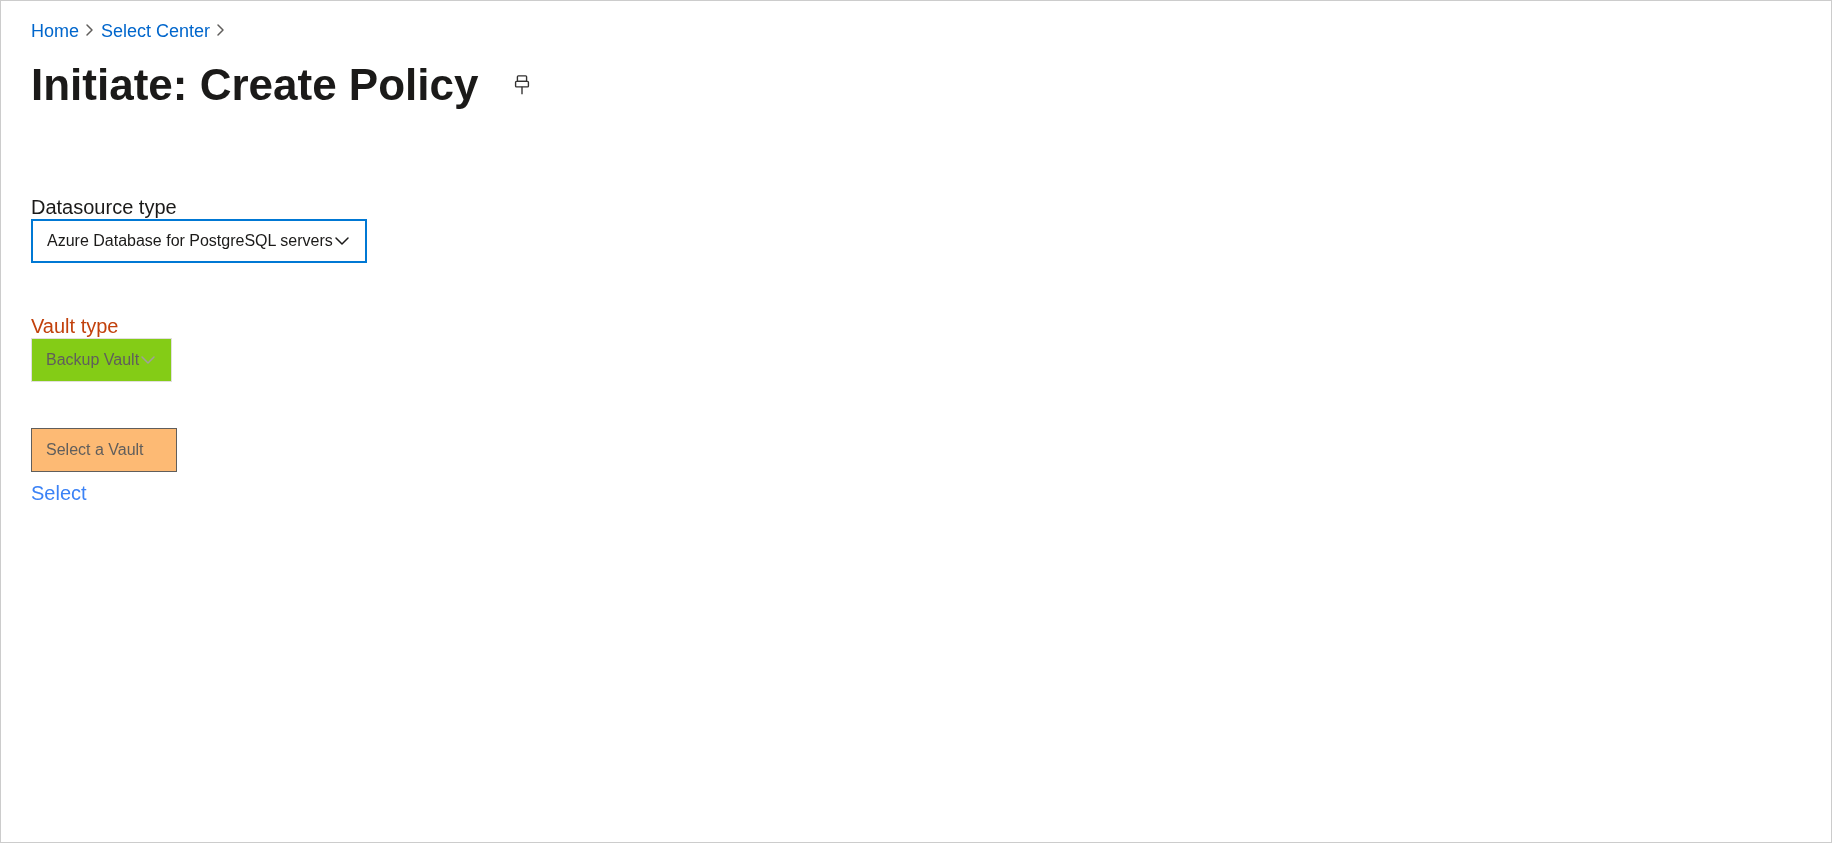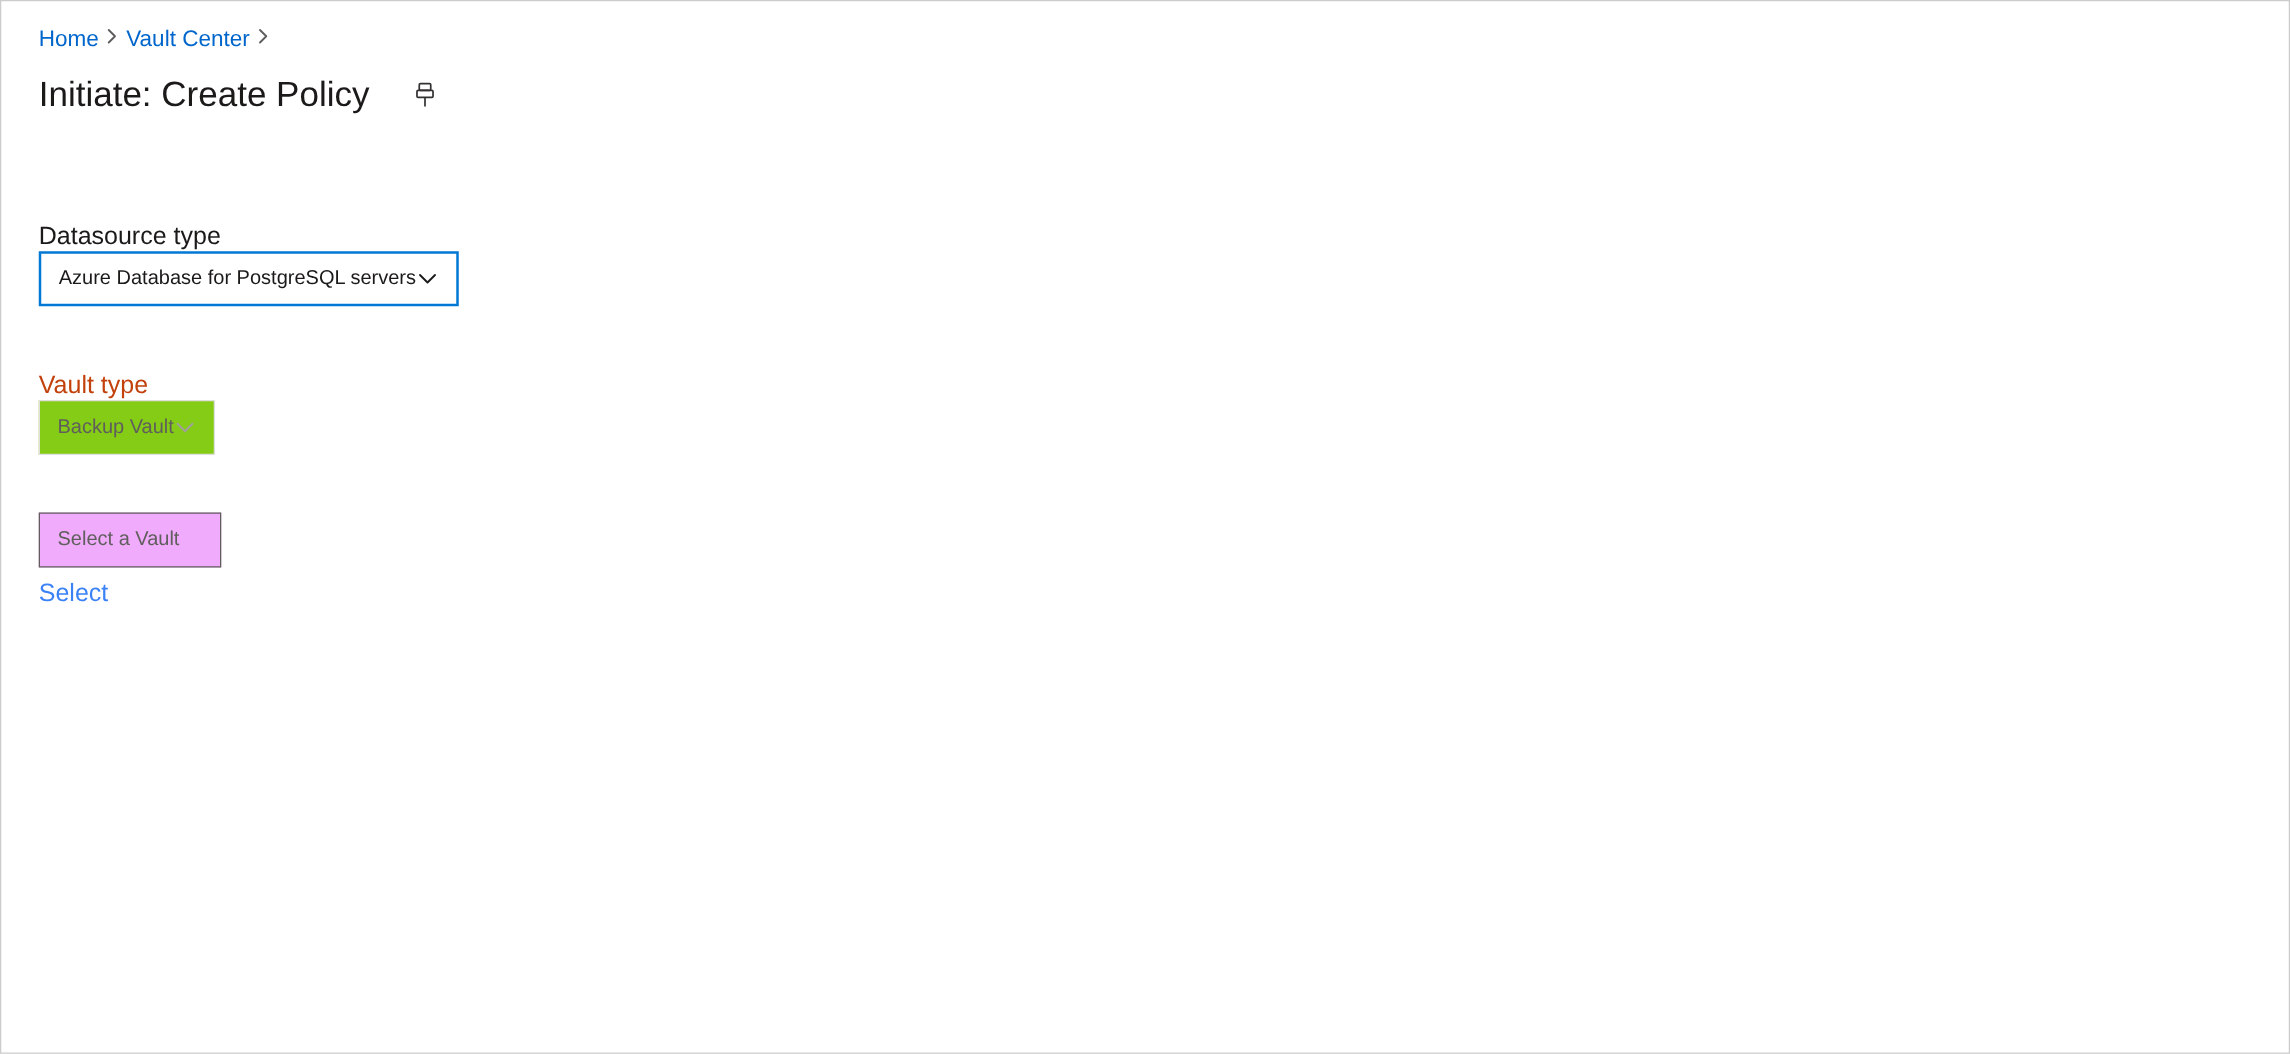--- a/index.html
+++ b/index.html
@@ -31,22 +31,22 @@
       color: #605e5c;
       font-size: 16px;
     }
     .page-title-row {
       display: flex;
       align-items: center;
       gap: 30px;
       margin-bottom: 80px;
     }
     .page-title {
-      font-size: 28px;
-      font-weight: 400;
+      font-size: 44px;
+      font-weight: 700;
       color: #1b1a19;
     }
     .pin-icon-wrap {
       display: inline-flex;
       align-items: center;
       justify-content: center;
       width: 28px;
       height: 28px;
       color: #323130;
     }
@@ -87,21 +87,21 @@
       cursor: pointer;
     }
     .dropdown.disabled {
       border: 1px solid #e1dfdd;
       background: #84cc16;
       color: #605e5c;
       cursor: default;
     }
     .dropdown.plain {
       border: 1px solid #605e5c;
-      background: #f0abfc;
+      background: #fdba74;
       color: #605e5c;
     }
     .dropdown .chev {
       width: 18px;
       height: 18px;
       display: inline-flex;
       align-items: center;
       justify-content: center;
     }
     .dropdown.disabled .chev svg {
@@ -118,21 +118,21 @@
 </head>
 <body>
 
 <nav class="breadcrumb">
   <a href="#">Home</a>
   <span class="chevron">
     <svg width="10" height="14" viewBox="0 0 10 14">
         <path d="M2 2 L7 7 L2 12" stroke="#605e5c" stroke-width="1.5" fill="none" stroke-linecap="round" stroke-linejoin="round"></path>
       </svg>
   </span>
-  <a href="#">Vault Center</a>
+  <a href="#">Select Center</a>
   <span class="chevron">
     <svg width="10" height="14" viewBox="0 0 10 14">
         <path d="M2 2 L7 7 L2 12" stroke="#605e5c" stroke-width="1.5" fill="none" stroke-linecap="round" stroke-linejoin="round"></path>
       </svg>
   </span>
 </nav>
 
 <div class="page-title-row">
   <h1 class="page-title">Initiate: Create Policy</h1>
   <span class="pin-icon-wrap">

